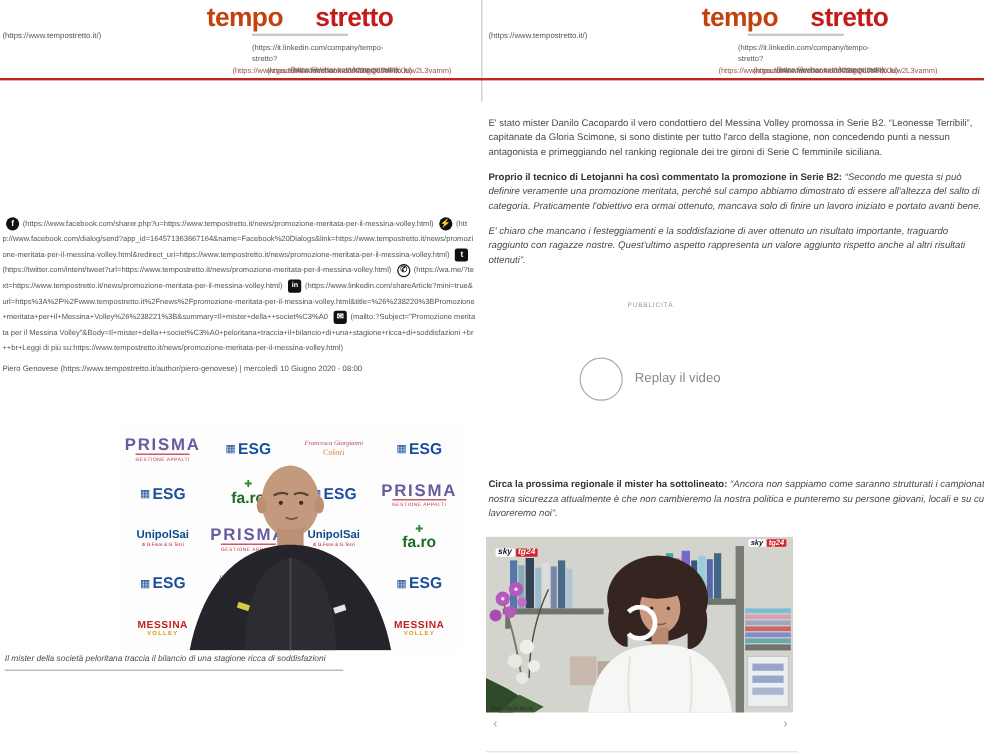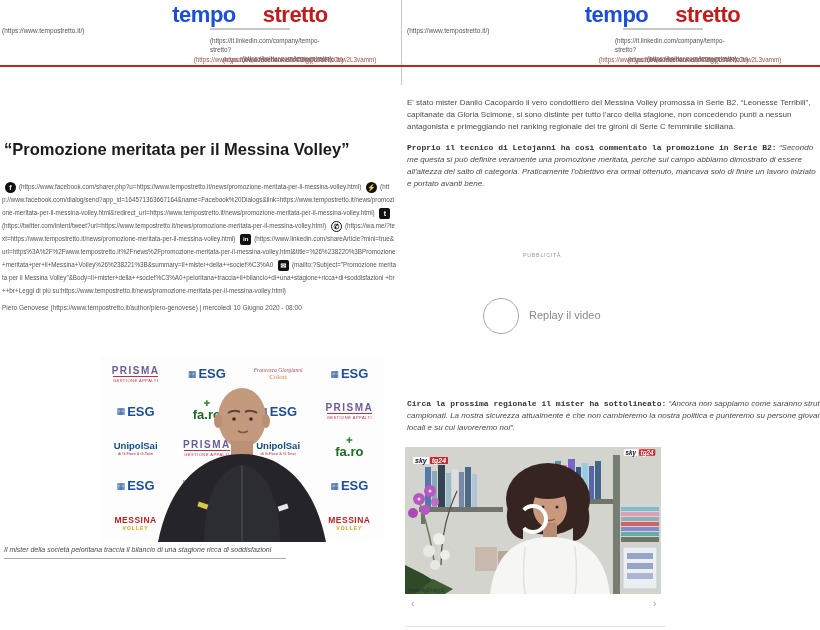--- a/index.html
+++ b/index.html
@@ -10,21 +10,21 @@
   .col-left{left:0;width:400px;}
   .col-right{left:405px;width:415px;}
   .divider-v{position:absolute;left:401px;top:0;width:1px;height:85px;background:#c9c9c9;}
   .redline{position:absolute;left:0;top:65px;width:820px;height:2px;background:#c0241c;}
 
   
   .hdr{position:absolute;top:0;left:0;width:100%;height:66px;}
   .home-url{position:absolute;left:2px;top:27px;font-size:6.5px;color:#555;text-decoration:none;}
   .logo{position:absolute;left:0;top:4px;width:100%;text-align:center;padding-left:100px;box-sizing:border-box;
         font-size:22px;font-weight:bold;letter-spacing:-0.5px;line-height:1;cursor:pointer;}
-  .lg-b{color:#1d4ed8;text-align:right;}
+  .lg-b{color:#c2410c;text-align:right;}
   .lg-r{color:#c41a1a;margin-left:27px;}
   .tagline-bar{width:80px;height:2px;margin:2px auto 0;background:#9a9a9a;opacity:.55;}
   .li-url{position:absolute;left:210px;top:37px;width:126px;font-size:6.3px;color:#555;line-height:1.4;}
   .overlap{position:absolute;left:160px;top:55px;width:250px;height:10px;}
   .ov{position:absolute;top:0;left:0;width:100%;text-align:center;font-size:6.3px;white-space:nowrap;}
   .o1{color:#7a4a44;left:-2px;top:1px;}
   .o2{color:#666;left:2px;top:0;}
   .o3{color:#a0524a;left:0;top:1px;}
 
   
@@ -40,38 +40,38 @@
   .icn.out{background:#fff;color:#111;border:1px solid #111;width:9px;height:9px;line-height:9px;}
   .byline{margin-top:4px;font-size:6.5px;color:#555;}
 
   
   .photo{position:absolute;left:100px;top:355px;width:285px;height:187px;overflow:hidden;background:#fdfdfd;}
   .wall{position:absolute;inset:0;display:grid;grid-template-columns:repeat(4,1fr);grid-auto-rows:37.4px;}
   .cell{display:flex;flex-direction:column;align-items:center;justify-content:center;overflow:hidden;}
   .cell.esg{flex-direction:row;}
   .esg-tile{color:#1b4e9b;font-size:9px;margin-right:2px;}
   .esg-txt{color:#1b4e9b;font-weight:800;font-size:13px;}
-  .prisma-txt{color:#6a5b9e;font-size:10px;letter-spacing:1.5px;font-weight:600;}
+  .prisma-txt{color:#6a5b9e;font-size:14px;letter-spacing:1.5px;font-weight:600;}
   .prisma-sub{color:#c03040;font-size:4px;letter-spacing:.5px;border-top:1px solid #c03040;padding-top:1px;}
   .faro-cross{color:#2e8b33;font-size:8px;line-height:7px;}
   .faro-txt{color:#1d6b24;font-weight:800;font-size:13px;}
   .uni-txt{color:#0f4c8f;font-weight:800;font-size:9.5px;text-align:right;}
   .uni-sub{color:#b02030;font-size:4px;}
   .gio-name{color:#b3485a;font-style:italic;font-size:5.5px;font-family:"Liberation Serif",serif;}
   .gio-colori{color:#e0782a;font-size:7px;font-family:"Liberation Serif",serif;}
   .mv-txt{color:#c41e1e;font-weight:800;font-size:8.5px;letter-spacing:.5px;}
   .mv-sub{color:#e09a00;font-size:5px;font-weight:700;letter-spacing:1px;}
   .man{position:absolute;left:0;top:0;width:285px;height:187px;}
   .caption{position:absolute;left:4px;top:546px;width:282px;font-size:7px;font-style:italic;color:#4a4a4a;
            padding-bottom:5px;border-bottom:1px solid #aaa;}
 
   
   .body{position:absolute;left:2px;top:97px;width:412px;font-size:8px;line-height:12px;color:#4a4a4a;}
   .body p{margin:0 0 9px 0;}
-  .lead{font-weight:bold;color:#333;font-family:Liberation Mono, monospace;}
+  .lead{font-weight:bold;color:#333;}
   .quote{font-style:italic;margin-top:24px;}
   .pubblicita{position:absolute;left:118px;top:252px;font-size:5.5px;letter-spacing:.6px;color:#9a9a9a;}
   .replay{position:absolute;left:78px;top:298px;height:38px;cursor:pointer;}
   .replay-circle{position:absolute;left:0;top:0;width:34px;height:34px;border:1.5px solid #a8a8a8;border-radius:50%;}
   .replay-label{position:absolute;left:46px;top:11px;font-size:11px;color:#8a8a8a;white-space:nowrap;}
   .p4{position:absolute;left:2px;top:398px;width:438px;margin:0;font-size:8px;line-height:12px;color:#4a4a4a;}
 
   
   .video{position:absolute;left:0;top:447px;width:256px;height:147px;overflow:hidden;cursor:pointer;}
   .skybox{position:absolute;display:flex;gap:1px;align-items:center;}
@@ -100,21 +100,20 @@
         <div class="tagline-bar"></div>
       </div>
       <div class="li-url">(https://it.linkedin.com/company/tempo-stretto?</div>
       <div class="overlap">
         <span class="ov o1">(https://www.facebook.com/tempostretto.it/)</span>
         <span class="ov o2">(https://twitter.com/tempostretto)</span>
         <span class="ov o3">(https://www.youtube.com/channel/UC3IgQL7sFiXOuw2L3vamm)</span>
       </div>
     </div>
 
-    <h1 class="title">“Promozione meritata per il Messina Volley”</h1>
 
     <div class="share">
       <span class="icn">f</span><span class="lnk">(https://www.facebook.com/sharer.php?u=https://www.tempostretto.it/news/promozione-meritata-per-il-messina-volley.html)</span>
       <span class="icn">⚡</span><span class="lnk">(http://www.facebook.com/dialog/send?app_id=164571363667164&amp;name=Facebook%20Dialogs&amp;link=https://www.tempostretto.it/news/promozione-meritata-per-il-messina-volley.html&amp;redirect_uri=https://www.tempostretto.it/news/promozione-meritata-per-il-messina-volley.html)</span>
       <span class="icn sq">t</span><span class="lnk">(https://twitter.com/intent/tweet?url=https://www.tempostretto.it/news/promozione-meritata-per-il-messina-volley.html)</span>
       <span class="icn out">✆</span><span class="lnk">(https://wa.me/?text=https://www.tempostretto.it/news/promozione-meritata-per-il-messina-volley.html)</span>
       <span class="icn sq li">in</span><span class="lnk">(https://www.linkedin.com/shareArticle?mini=true&amp;url=https%3A%2F%2Fwww.tempostretto.it%2Fnews%2Fpromozione-meritata-per-il-messina-volley.html&amp;title=%26%238220%3BPromozione+meritata+per+il+Messina+Volley%26%238221%3B&amp;summary=Il+mister+della++societ%C3%A0</span>
       <span class="icn sq">✉</span><span class="lnk">(mailto:?Subject="Promozione meritata per il Messina Volley"&amp;Body=Il+mister+della++societ%C3%A0+peloritana+traccia+il+bilancio+di+una+stagione+ricca+di+soddisfazioni +br++br+Leggi di più su:https://www.tempostretto.it/news/promozione-meritata-per-il-messina-volley.html)</span>
       <div class="byline">Piero Genovese (https://www.tempostretto.it/author/piero-genovese) | mercoledì 10 Giugno 2020 - 08:00</div>
     </div>
@@ -241,20 +240,21 @@
       <div class="overlap">
         <span class="ov o1">(https://www.facebook.com/tempostretto.it/)</span>
         <span class="ov o2">(https://twitter.com/tempostretto)</span>
         <span class="ov o3">(https://www.youtube.com/channel/UC3IgQL7sFiXOuw2L3vamm)</span>
       </div>
     </div>
 
     <div class="body">
       <p>E' stato mister Danilo Cacopardo il vero condottiero del Messina Volley promossa in Serie B2. “Leonesse Terribili”, capitanate da Gloria Scimone, si sono distinte per tutto l'arco della stagione, non concedendo punti a nessun antagonista e primeggiando nel ranking regionale dei tre gironi di Serie C femminile siciliana.</p>
       <p><span class="lead">Proprio il tecnico di Letojanni ha così commentato la promozione in Serie B2:</span><span class="quote"> “Secondo me questa si può definire veramente una promozione meritata, perché sul campo abbiamo dimostrato di essere all'altezza del salto di categoria. Praticamente l'obiettivo era ormai ottenuto, mancava solo di finire un lavoro iniziato e portato avanti bene.</span></p>
+      <p class="quote">E' chiaro che mancano i festeggiamenti e la soddisfazione di aver ottenuto un risultato importante, traguardo raggiunto con ragazze nostre. Quest'ultimo aspetto rappresenta un valore aggiunto rispetto anche al altri risultati ottenuti”.</p>
     </div>
 
     <div class="pubblicita">PUBBLICITÀ</div>
 
     <div class="replay">
       <div class="replay-circle"></div>
       <span class="replay-label">Replay il video</span>
     </div>
 
     <p class="p4"><span class="lead">Circa la prossima regionale il mister ha sottolineato:</span><span class="quote"> “Ancora non sappiamo come saranno strutturati i campionati. La nostra sicurezza attualmente è che non cambieremo la nostra politica e punteremo su persone giovani, locali e su cui lavoreremo noi”.</span></p>

